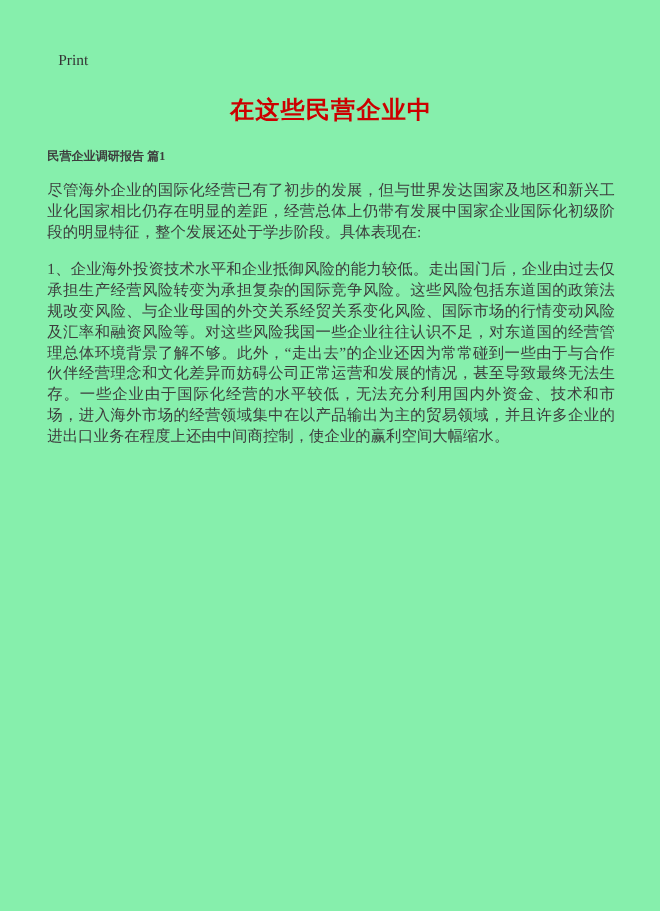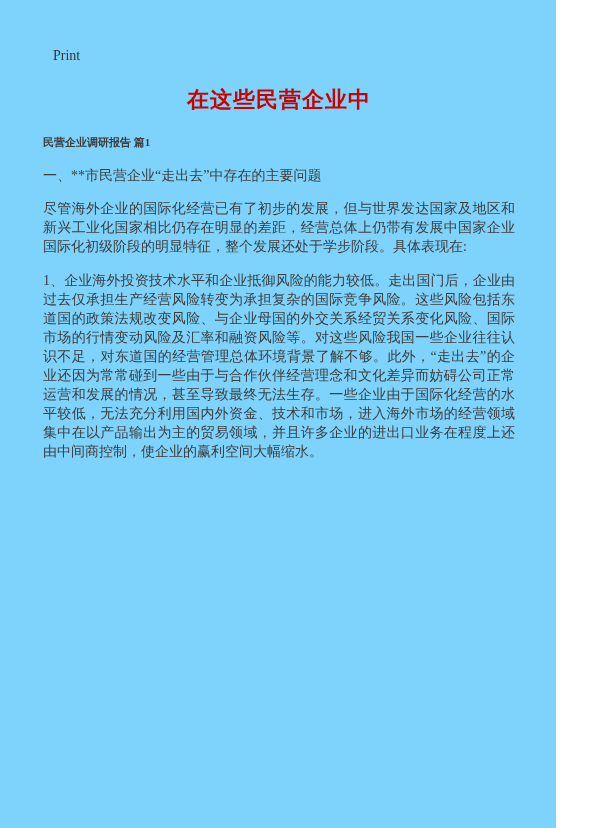--- a/index.html
+++ b/index.html
@@ -9,24 +9,24 @@
   }
   body {
     width: 600px;
     height: 828px;
     overflow: hidden;
     font-family: "Liberation Serif", "DejaVu Serif", serif;
     color: #3d3d3d;
   }
   .page {
     box-sizing: border-box;
-    width: 556px;
+    width: 600px;
     height: 828px;
     padding: 46px 41px 0 43px;
-    background: #7dd3fc;
+    background: #86efac;
   }
   .print-link {
     font-size: 14px;
     color: #343434;
     margin: 0 0 22px 10px;
     display: inline-block;
     cursor: pointer;
   }
   .doc-title {
     text-align: center;
@@ -70,20 +70,19 @@
 
   <div class="print-link">Print</div>
 
   <h1 class="doc-title" style="color: rgb(204, 0, 0);">在这些民营企业中</h1>
 
 
   <h2 class="sec-heading">民营企业调研报告 篇1</h2>
 
 
 
-  <p class="body-para sub-heading">一、**市民营企业“走出去”中存在的主要问题</p>
 
   <p class="body-para">尽管海外企业的国际化经营已有了初步的发展，但与世界发达国家及地区和新兴工业化国家相比仍存在明显的差距，经营总体上仍带有发展中国家企业国际化初级阶段的明显特征，整个发展还处于学步阶段。具体表现在:</p>
 
   <p class="body-para num-para">1、企业海外投资技术水平和企业抵御风险的能力较低。走出国门后，企业由过去仅承担生产经营风险转变为承担复杂的国际竞争风险。这些风险包括东道国的政策法规改变风险、与企业母国的外交关系经贸关系变化风险、国际市场的行情变动风险及汇率和融资风险等。对这些风险我国一些企业往往认识不足，对东道国的经营管理总体环境背景了解不够。此外，“走出去”的企业还因为常常碰到一些由于与合作伙伴经营理念和文化差异而妨碍公司正常运营和发展的情况，甚至导致最终无法生存。一些企业由于国际化经营的水平较低，无法充分利用国内外资金、技术和市场，进入海外市场的经营领域集中在以产品输出为主的贸易领域，并且许多企业的进出口业务在程度上还由中间商控制，使企业的赢利空间大幅缩水。</p>
 
 
 </div>
 
 </body></html>

